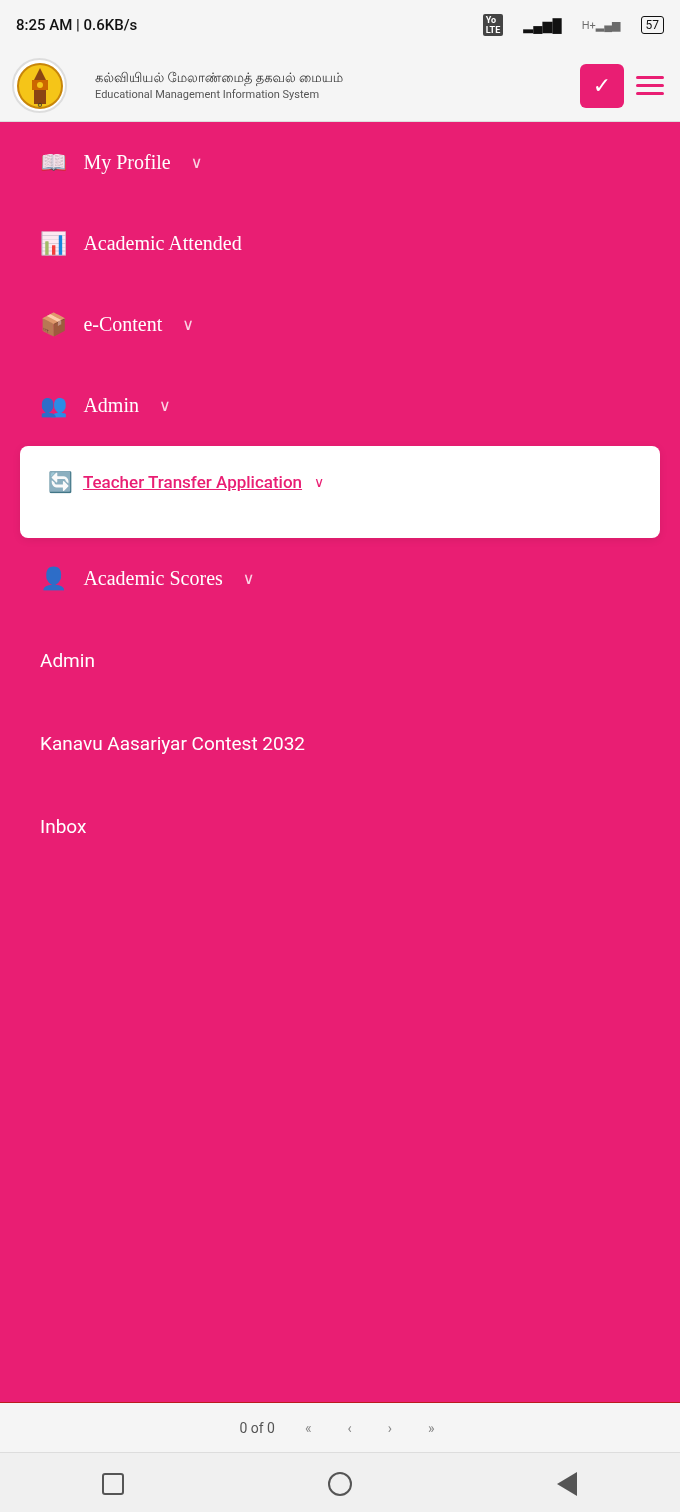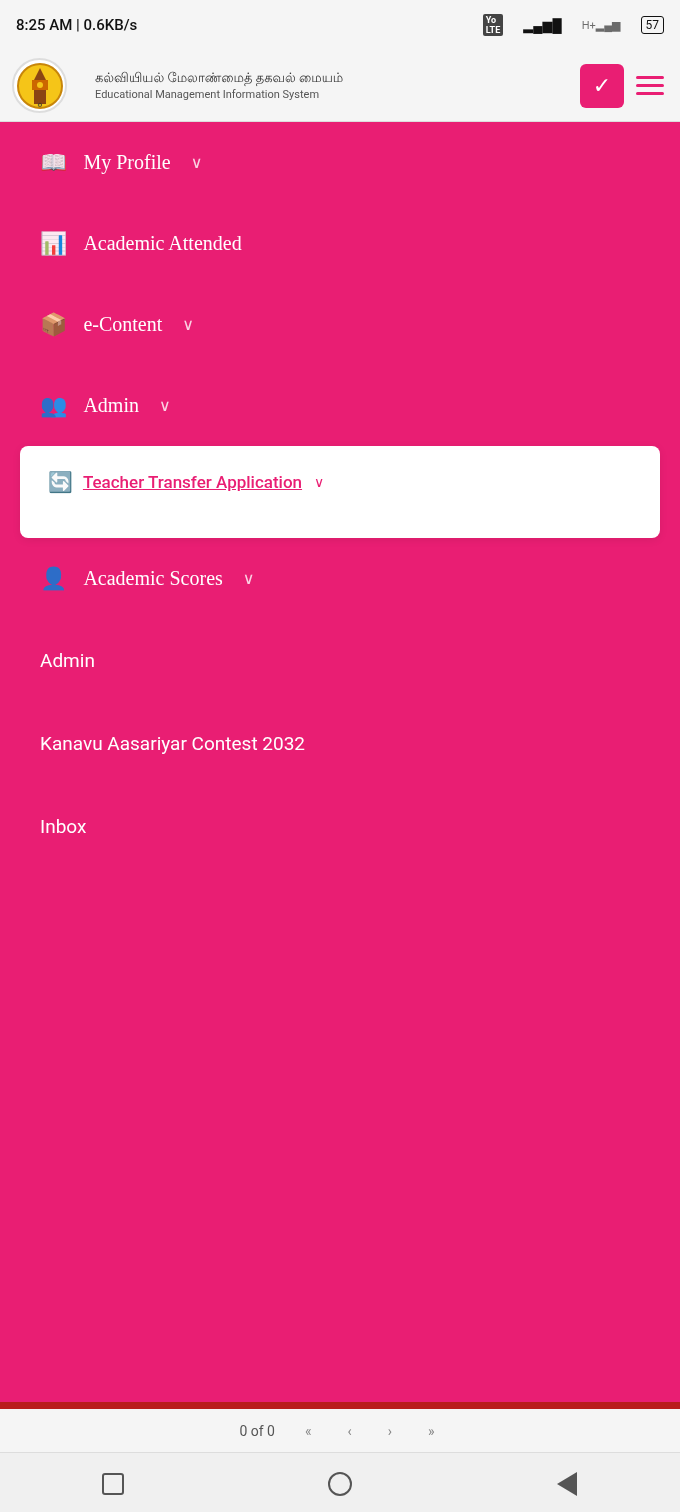--- a/index.html
+++ b/index.html
@@ -239,21 +239,21 @@
     .nav-plain-item {
       padding: 30px 40px;
       font-size: 19px;
       color: white;
       cursor: pointer;
     }
 
     
     .bottom-bar {
       background: #f5f5f5;
-      border-top: 7px solid #b91c1c;
+      border-top: 1px solid #b91c1c;
       display: flex;
       justify-content: center;
       align-items: center;
       gap: 24px;
       padding: 10px 0;
       height: 50px;
     }
 
     .pagination-text {
       font-size: 14px;

